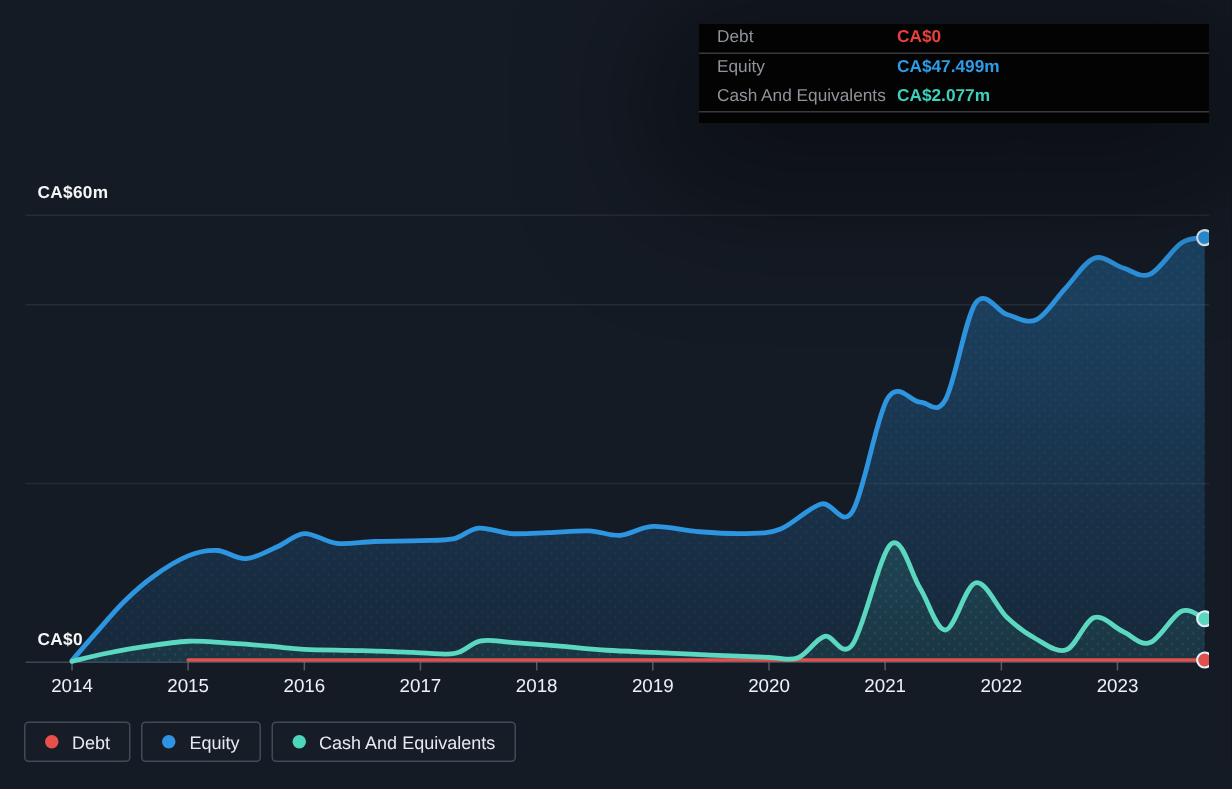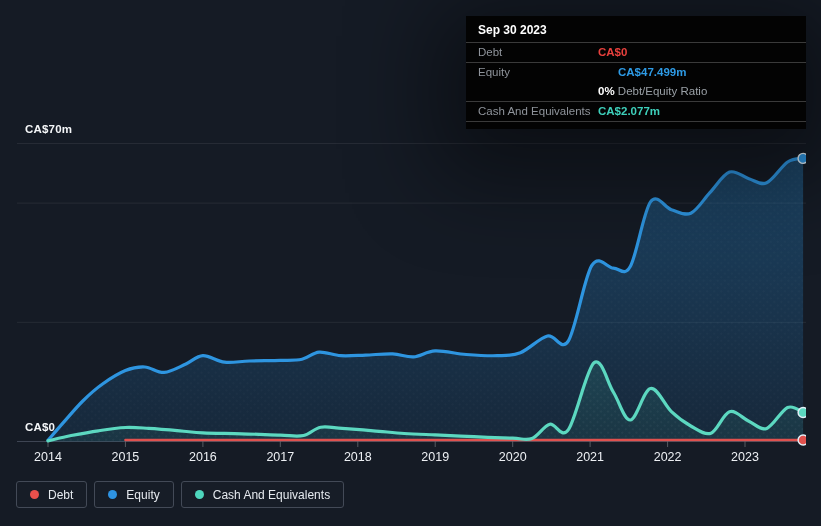--- a/index.html
+++ b/index.html
@@ -25,21 +25,21 @@
   }
   .tt-title{
     font-size:12px;font-weight:700;color:#ffffff;
     padding:7px 12px 5px;border-bottom:1px solid #3a3a3a;
   }
   .tt-row{display:flex;align-items:center;padding:2px 12px;font-size:11.5px;line-height:15px;}
   .tt-row.bb{border-bottom:1px solid #3a3a3a;}
   .tt-label{flex:0 0 120px;color:#8f949b;}
   .tt-value{font-weight:700;}
   .tt-value.red{color:#e8403d;}
-  .tt-value.blue{color:#2e9be6;margin-left:20px;}
+  .tt-value.blue{color:#2e9be6;}
   .tt-value.teal{color:#3ed0bb;}
   .tt-value .pct{color:#ffffff;font-weight:700;}
   .tt-value .gray{color:#9aa0a6;font-weight:400;}
   
   .legend{position:absolute;left:16px;top:481px;display:flex;gap:7px;}
   .legend-item{
     display:flex;align-items:center;gap:9px;height:25px;padding:0 13px;
     border:1px solid #434a57;border-radius:3px;background:rgba(255,255,255,0.01);
     color:#e6eaef;font-size:12px;cursor:pointer;white-space:nowrap;
   }
@@ -102,38 +102,31 @@
         <text x="280.3" y="461" text-anchor="middle" font-size="12.5" fill="#edf0f4" font-family="&quot;Liberation Sans&quot;, sans-serif">2017</text>
         <text x="357.8" y="461" text-anchor="middle" font-size="12.5" fill="#edf0f4" font-family="&quot;Liberation Sans&quot;, sans-serif">2018</text>
         <text x="435.2" y="461" text-anchor="middle" font-size="12.5" fill="#edf0f4" font-family="&quot;Liberation Sans&quot;, sans-serif">2019</text>
         <text x="512.7" y="461" text-anchor="middle" font-size="12.5" fill="#edf0f4" font-family="&quot;Liberation Sans&quot;, sans-serif">2020</text>
         <text x="590.1" y="461" text-anchor="middle" font-size="12.5" fill="#edf0f4" font-family="&quot;Liberation Sans&quot;, sans-serif">2021</text>
         <text x="667.6" y="461" text-anchor="middle" font-size="12.5" fill="#edf0f4" font-family="&quot;Liberation Sans&quot;, sans-serif">2022</text>
         <text x="745.0" y="461" text-anchor="middle" font-size="12.5" fill="#edf0f4" font-family="&quot;Liberation Sans&quot;, sans-serif">2023</text>
       </g>
     </svg>
 
-  <div class="ylabel top">CA$70m</div>
+  <div class="ylabel top">CA$60m</div>
   <div class="ylabel bottom">CA$0</div>
 
   <div class="tooltip">
-    <div class="tt-title">Sep 30 2023</div>
     <div class="tt-row bb">
       <span class="tt-label">Debt</span>
       <span class="tt-value red">CA$0</span>
     </div>
     <div class="tt-row">
       <span class="tt-label">Equity</span>
       <span class="tt-value blue">CA$47.499m</span>
-    </div>
-    <div class="tt-row bb">
-      <span class="tt-label"></span>
-      <span class="tt-value">
-        <span class="pct">0%</span><span class="gray"> Debt/Equity Ratio</span>
-      </span>
     </div>
     <div class="tt-row bb">
       <span class="tt-label">Cash And Equivalents</span>
       <span class="tt-value teal">CA$2.077m</span>
     </div>
   </div>
 
   <div class="legend">
     <div class="legend-item">
       <span class="legend-dot" style="background: rgb(232, 80, 76);"></span>

